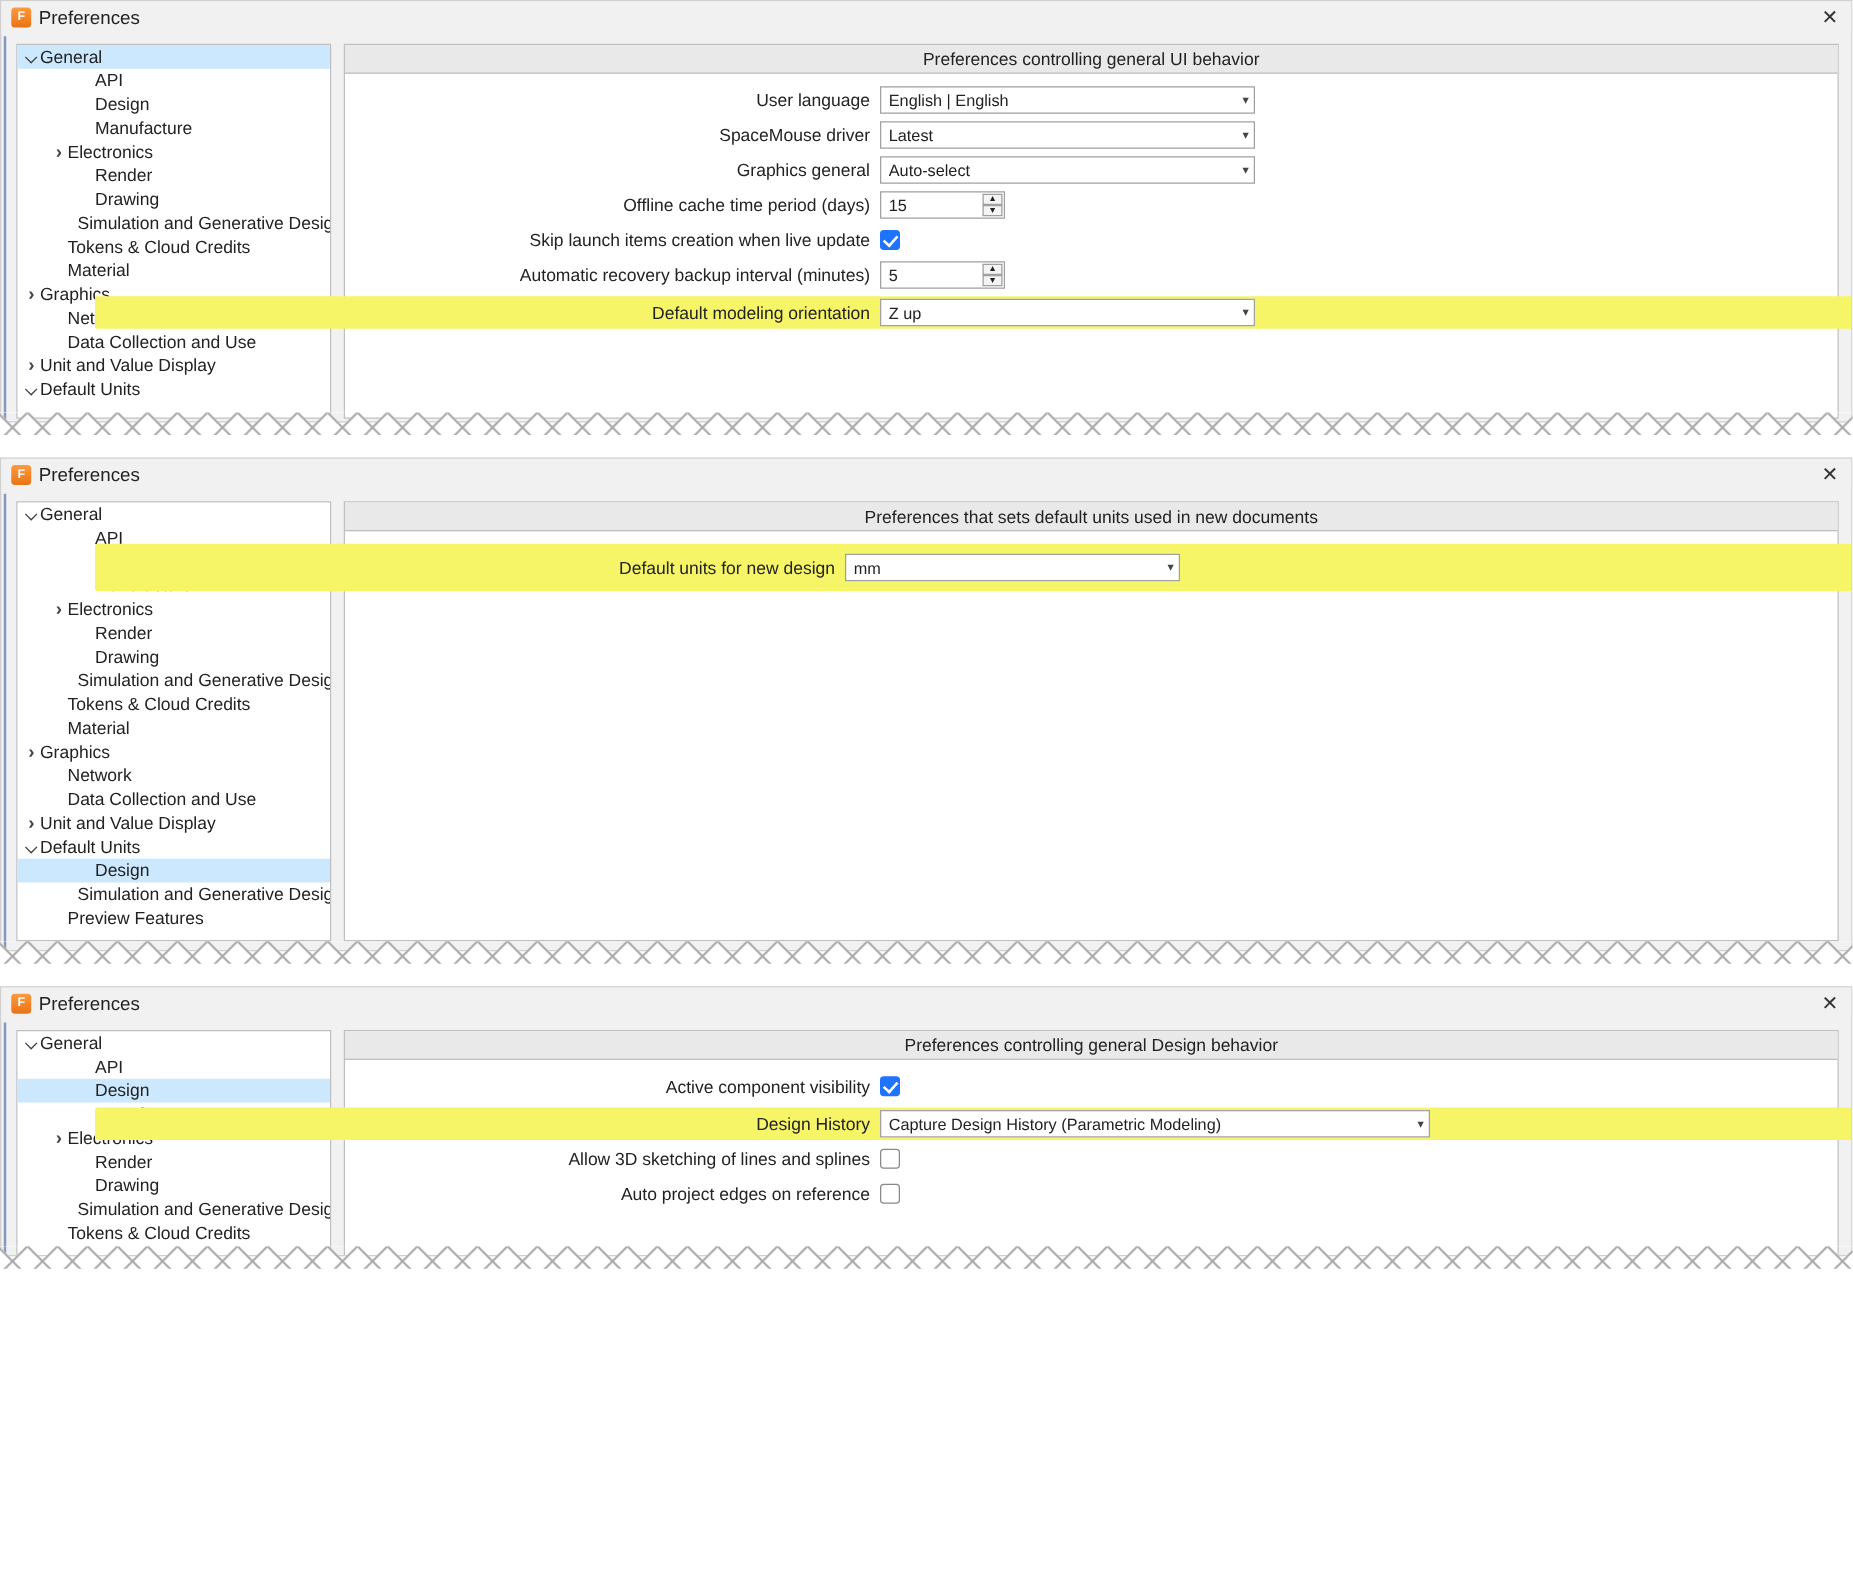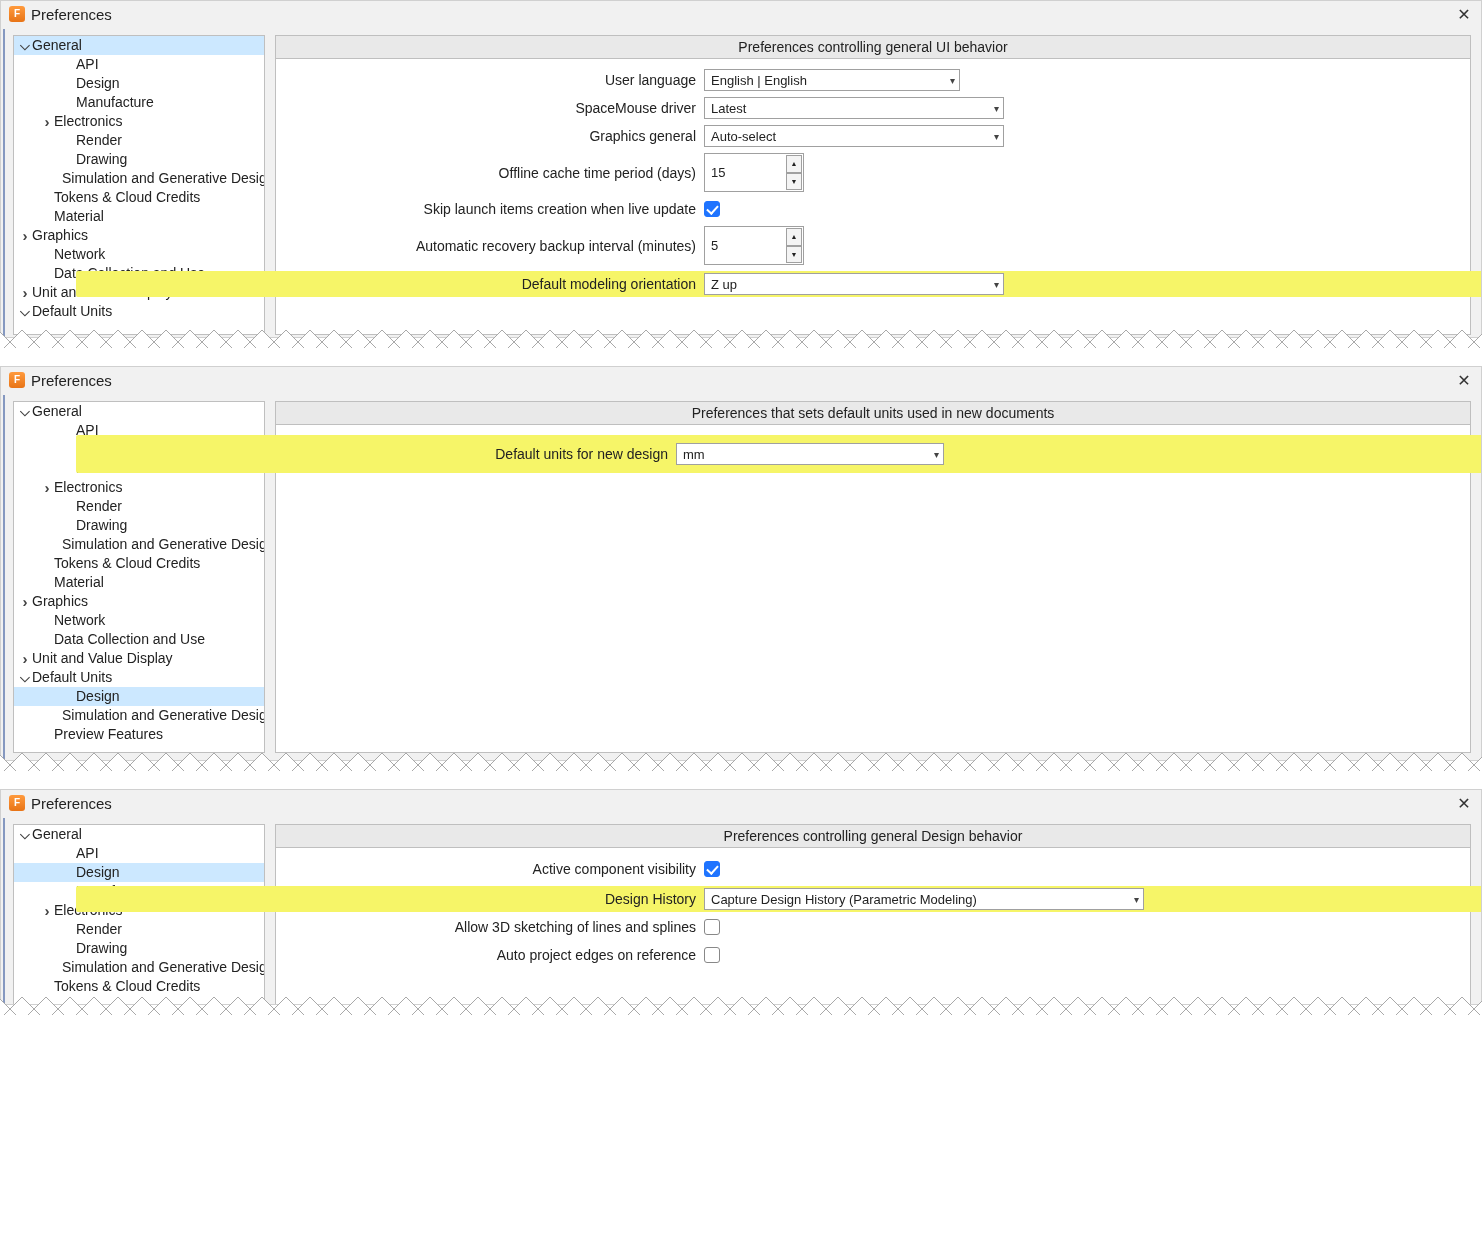--- a/index.html
+++ b/index.html
@@ -118,21 +118,21 @@
   .sel-box .chev {
     position: absolute;
     right: 4px;
     font-size: 10px;
     color: #444;
   }
   .spin-box {
     position: relative;
     border: 1px solid #a0a0a0;
     background: #fff;
-    height: 39px;
+    height: 22px;
     display: flex;
     align-items: center;
     padding: 0 22px 0 6px;
     font-size: 13px;
     color: #222;
   }
   .spin-box .spins {
     position: absolute; right: 1px; top: 1px; bottom: 1px;
     width: 16px;
     display:flex; flex-direction:column;
@@ -266,21 +266,21 @@
             <span class="tw" style="font-size: 13px; font-weight: 700; color: rgb(68, 68, 68);">⌵</span>
             <span>Default Units</span>
           </div>
         </div>
       <div class="main" style="height:300px">
         <div class="heading">Preferences controlling general UI behavior</div>
         <div class="form-area">
 
           <div class="form-row">
             <div class="lbl" style="flex:0 0 418px">User language</div>
-            <div class="sel-box" style="width:256px">
+            <div class="sel-box" style="width:300px">
               <span>English | English</span>
               <span class="chev">▾</span>
             </div>
           </div>
 
           <div class="form-row">
             <div class="lbl" style="flex:0 0 418px">SpaceMouse driver</div>
             <div class="sel-box" style="width:300px">
               <span>Latest</span>
               <span class="chev">▾</span>

